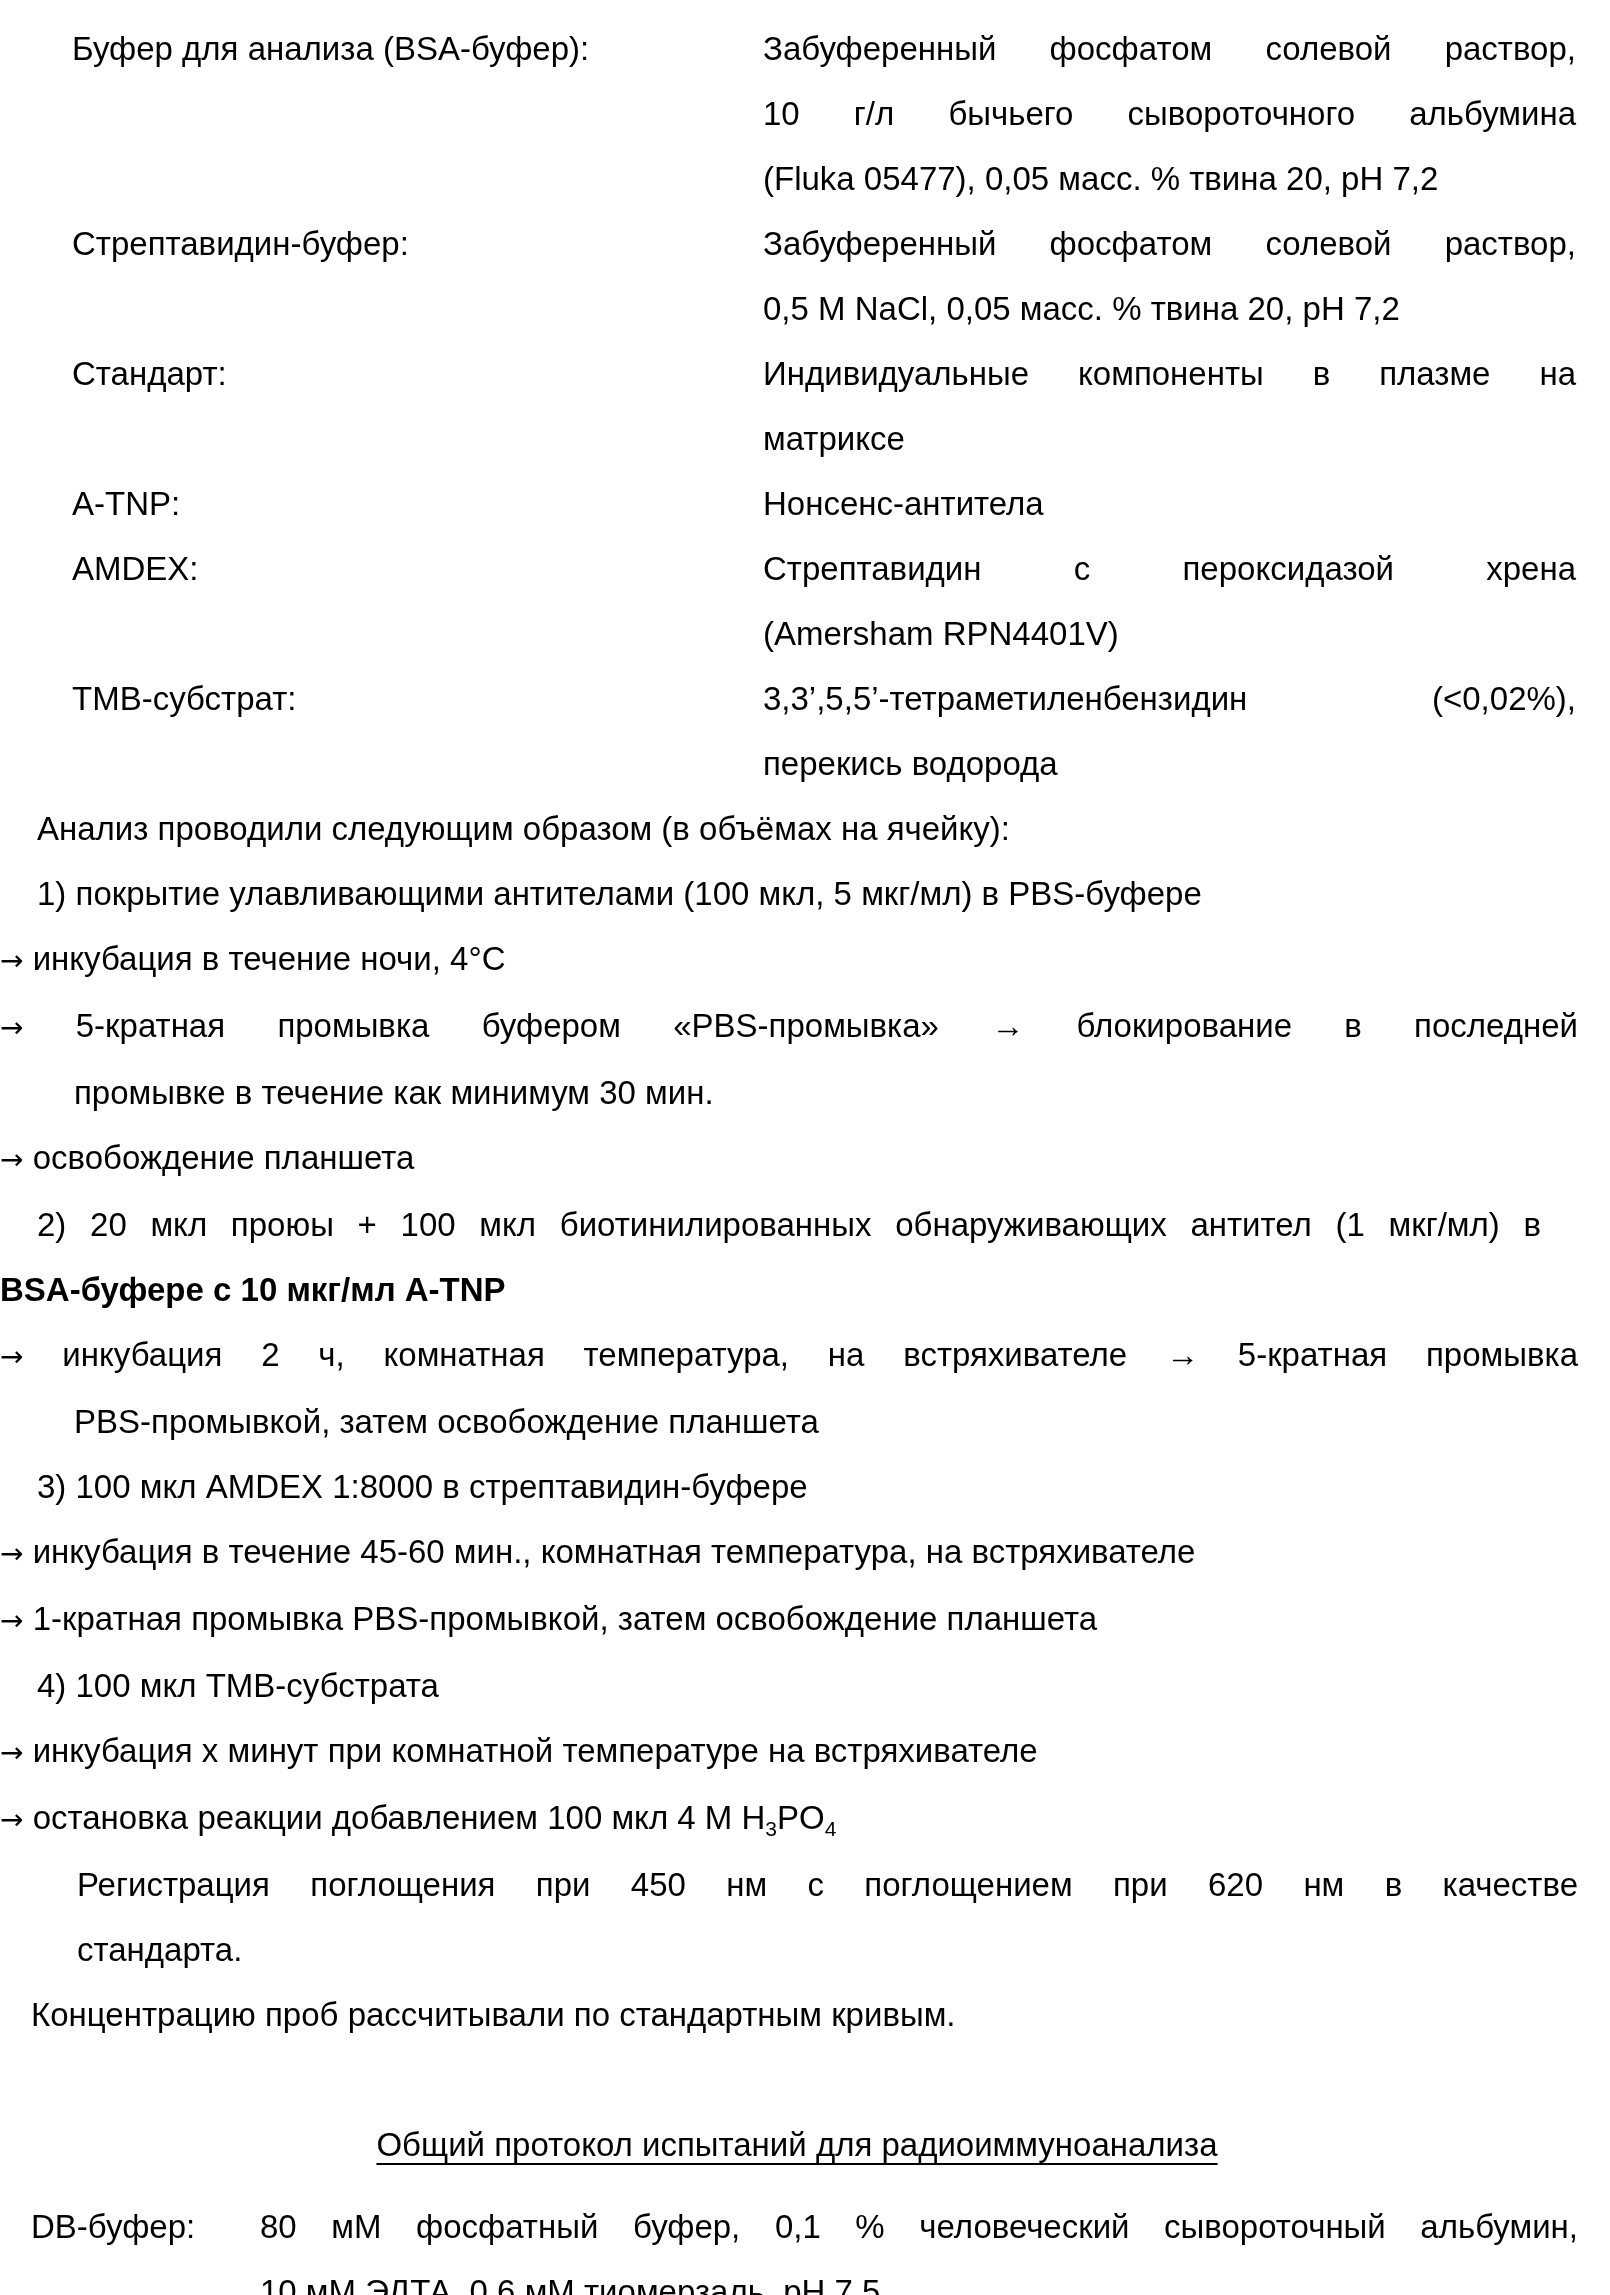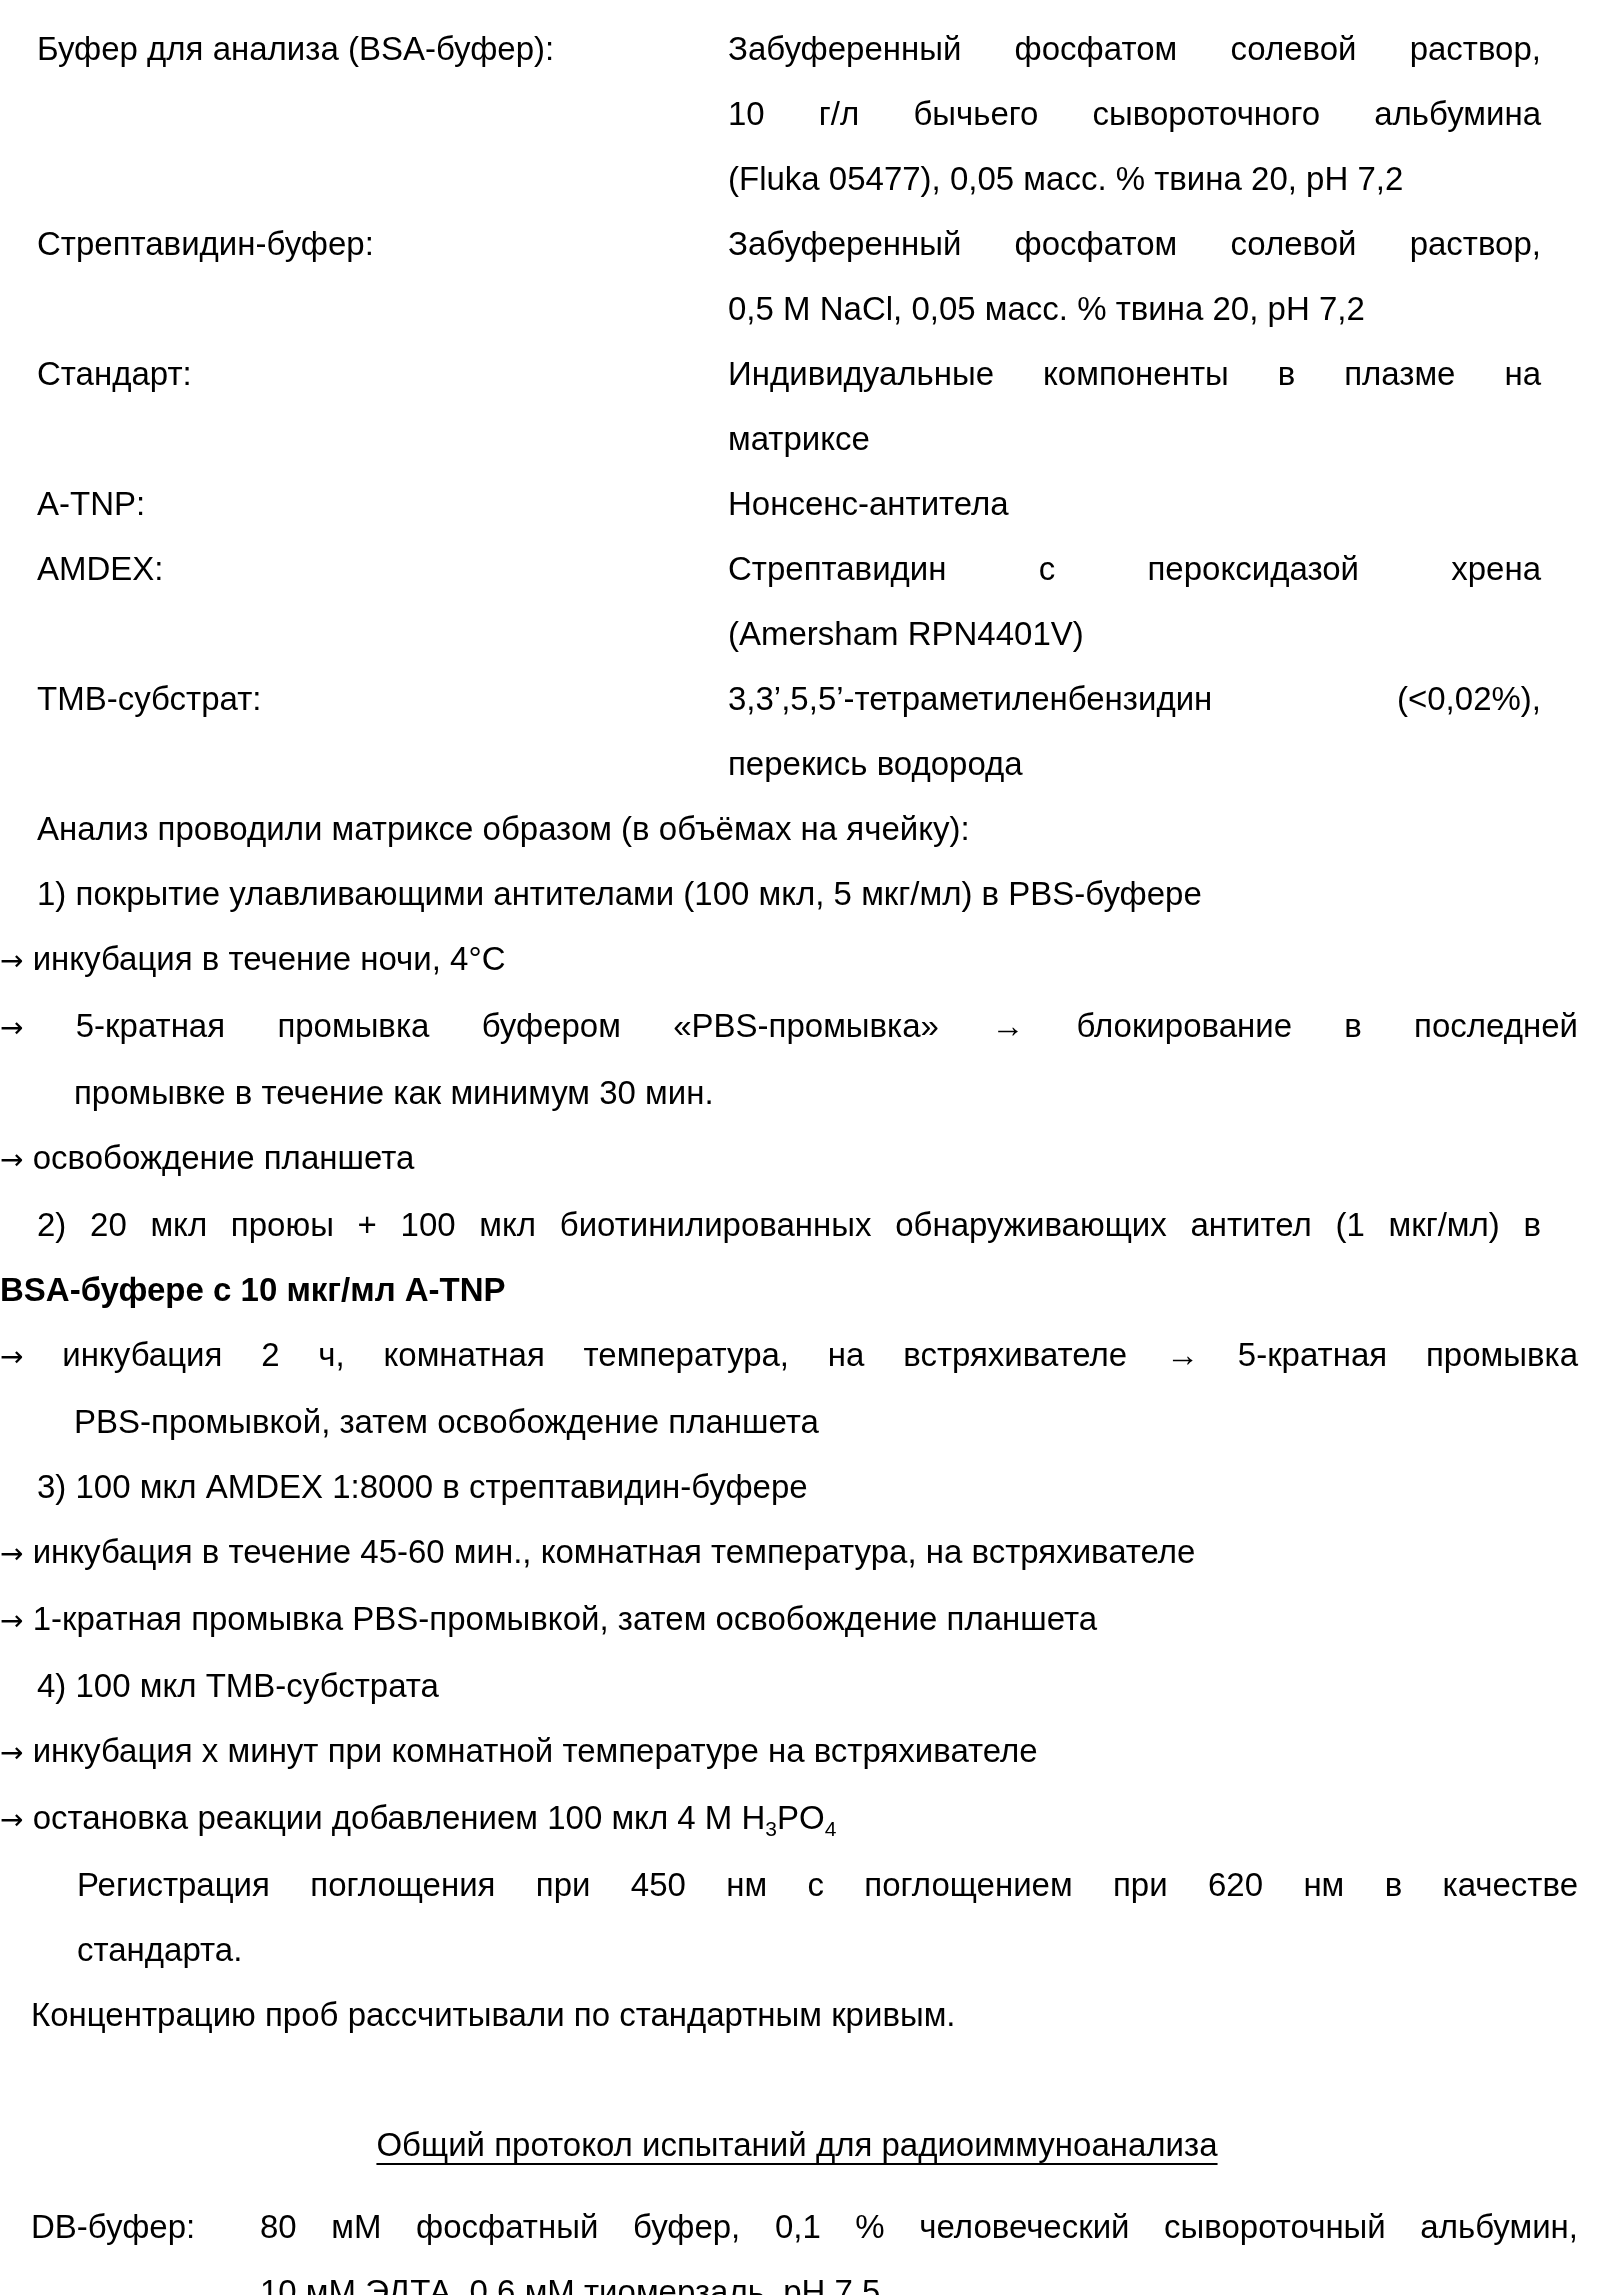--- a/index.html
+++ b/index.html
@@ -2,21 +2,21 @@
 <html style="font-size:13px"><head>
 <meta charset="utf-8">
 <style>
   html, body { margin: 0; padding: 0; background: #ffffff; }
   body {
     width: 1611px; height: 2295px; overflow: hidden; position: relative;
     font-family: "Liberation Sans", sans-serif; color: #000000;
     font-size: 33px; line-height: 65px;
   }
   .page { position: absolute; left: 0; top: 16.3px; width: 1611px; }
-  .def-row { display: flex; }
+  .def-row { display: flex; justify-content: center; }
   .def-label { width: 728px; padding-left: 37px; box-sizing: border-box; flex: none; }
   .def-value { width: 813px; text-align: justify; flex: none; }
   .def-value .ln { display: block; text-align: justify; text-align-last: justify; }
   .def-value .ln.last { text-align-last: left; }
   .para { padding-left: 37px; width: 1541px; box-sizing: border-box; }
   .step { padding-left: 37px; width: 1541px; box-sizing: border-box; }
   .step-cont { width: 1541px; box-sizing: border-box; font-weight: bold; }
   .arrow { width: 1578px; box-sizing: border-box; }
   .arrow .ln { display: block; text-align: justify; text-align-last: justify; }
   .arrow .ln.last, .arrow .ln.single { text-align-last: left; }
@@ -79,21 +79,21 @@
     </div>
     <div class="def-row">
       <div class="def-label">ТМВ-субстрат:</div>
       <div class="def-value">
         <span class="ln">3,3’,5,5’-тетраметиленбензидин (&lt;0,02%),</span>
         <span class="ln last">перекись водорода</span>
       </div>
     </div>
   </div>
 
-  <div class="para">Анализ проводили матриксе образом (в объёмах на ячейку):</div>
+  <div class="para">Анализ проводили следующим образом (в объёмах на ячейку):</div>
 
   <div>
     <div class="step">1) покрытие улавливающими антителами (100 мкл, 5 мкг/мл) в PBS-буфере</div>
     <div class="arrow">
       <span class="ln single"><span class="arr-glyph">→</span> <span>инкубация в течение ночи, 4°C</span></span>
     </div>
     <div class="arrow">
       <span class="ln"><span class="arr-glyph">→</span> <span>5-кратная промывка буфером «PBS-промывка» → блокирование в последней</span></span>
     </div>
     <div class="arrow-cont">промывке в течение как минимум 30 мин.</div>

